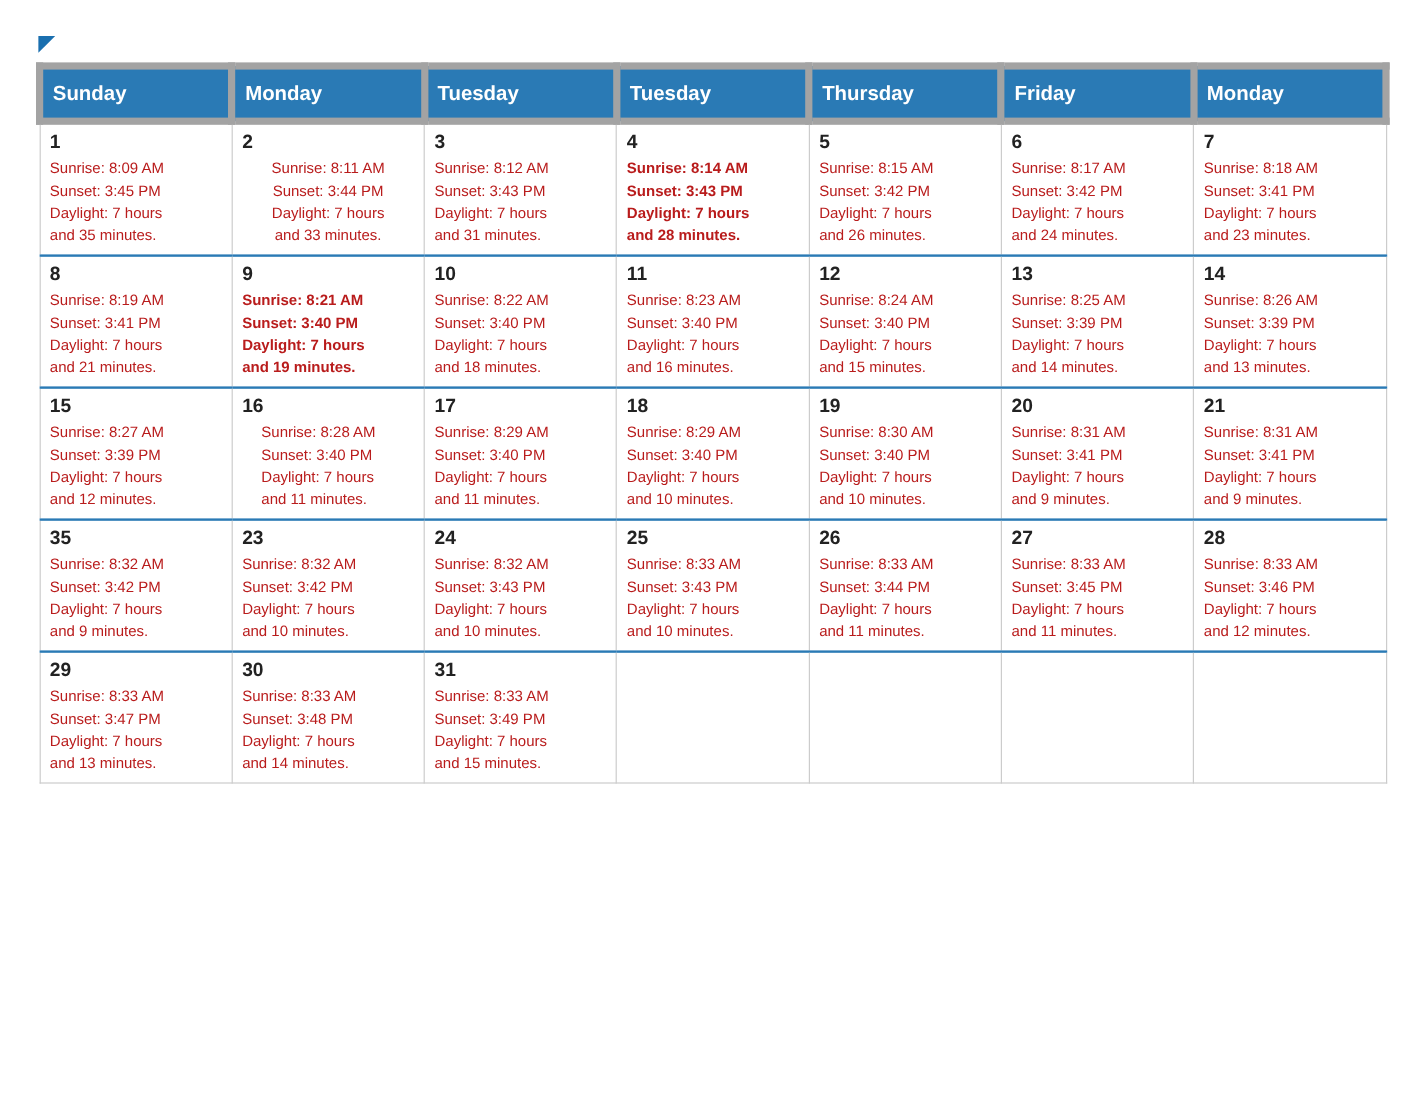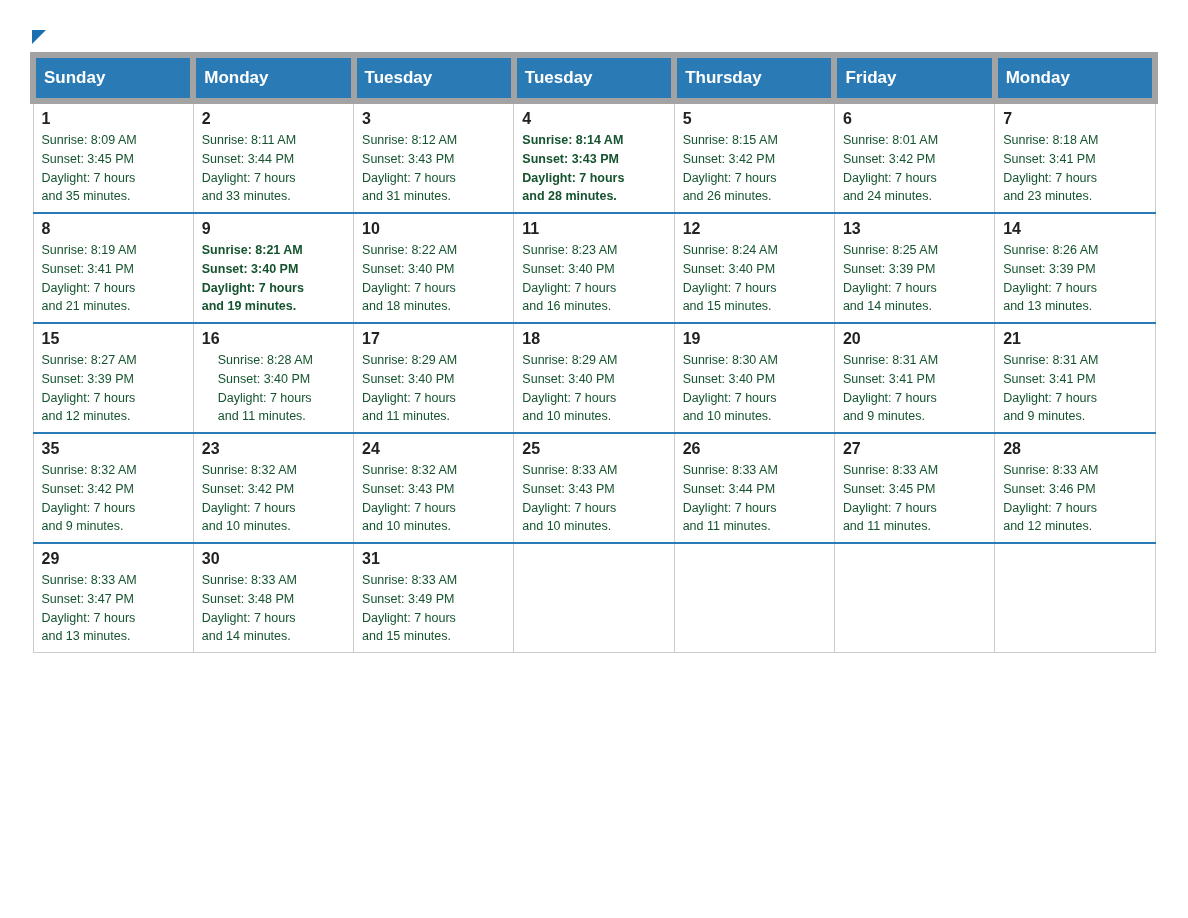--- a/index.html
+++ b/index.html
@@ -75,21 +75,21 @@
       min-height: 100px;
     }
     .day-number {
       font-size: 16px;
       font-weight: bold;
       color: #222;
       margin-bottom: 3px;
     }
     .day-info {
       font-size: 12.5px;
-      color: #14532d;
+      color: #b91c1c;
       line-height: 1.5;
     }
     .empty-cell {
       background: #fff;
     }
     .row-border-top td {
       border-top: 2px solid #2a7ab5;
     }
   </style>
 </head>
@@ -125,21 +125,21 @@
   <tr>
         <td>
           <div class="day-number">1</div>
           <div class="day-info" style="white-space: pre-line;">Sunrise: 8:09 AM
 Sunset: 3:45 PM
 Daylight: 7 hours
 and 35 minutes.</div>
         </td>
         <td>
           <div class="day-number">2</div>
-          <div class="day-info" style="white-space: pre-line;">Sunrise: 8:11 AM
+          <div class="day-info" style="white-space: pre-line; text-align: center;">Sunrise: 8:11 AM
 Sunset: 3:44 PM
 Daylight: 7 hours
 and 33 minutes.</div>
         </td>
         <td>
           <div class="day-number">3</div>
           <div class="day-info" style="white-space: pre-line;">Sunrise: 8:12 AM
 Sunset: 3:43 PM
 Daylight: 7 hours
 and 31 minutes.</div>
@@ -153,21 +153,21 @@
         </td>
         <td>
           <div class="day-number">5</div>
           <div class="day-info" style="white-space: pre-line;">Sunrise: 8:15 AM
 Sunset: 3:42 PM
 Daylight: 7 hours
 and 26 minutes.</div>
         </td>
         <td>
           <div class="day-number">6</div>
-          <div class="day-info" style="white-space: pre-line;">Sunrise: 8:01 AM
+          <div class="day-info" style="white-space: pre-line;">Sunrise: 8:17 AM
 Sunset: 3:42 PM
 Daylight: 7 hours
 and 24 minutes.</div>
         </td>
         <td>
           <div class="day-number">7</div>
           <div class="day-info" style="white-space: pre-line;">Sunrise: 8:18 AM
 Sunset: 3:41 PM
 Daylight: 7 hours
 and 23 minutes.</div>

